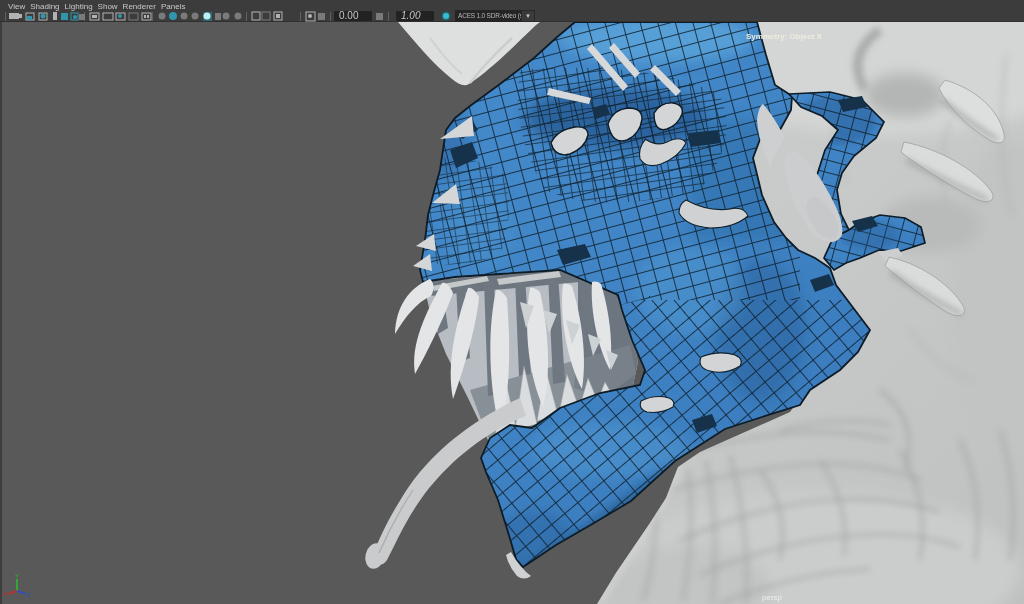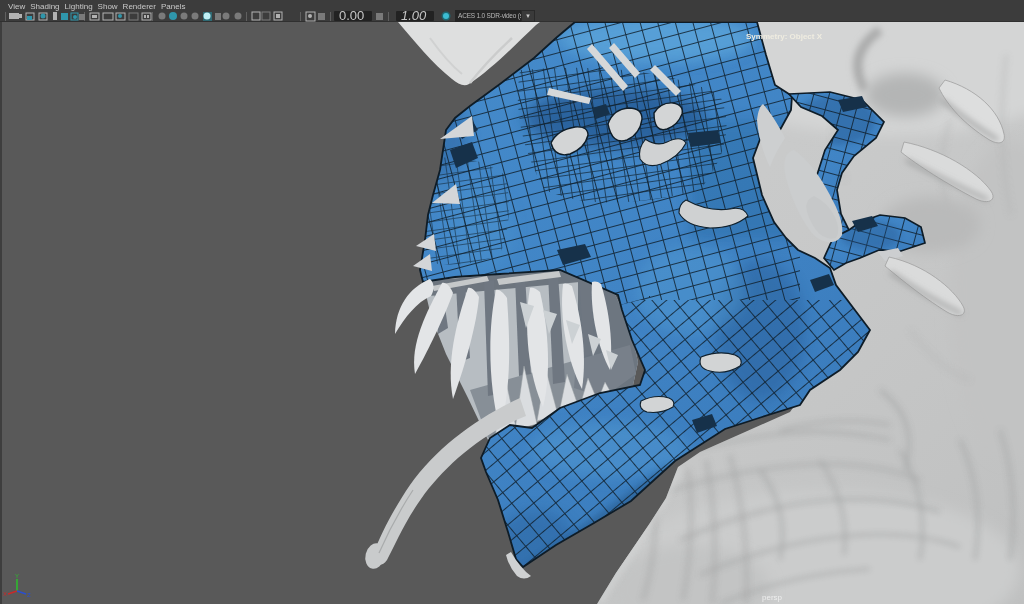--- a/index.html
+++ b/index.html
@@ -1,20 +1,20 @@
 <!DOCTYPE html>
 <html><head>
 <meta charset="utf-8">
 <style>
   html,body{margin:0;padding:0;background:#595959;font-family:"Liberation Sans",sans-serif;}
   #page{position:relative;width:1024px;height:604px;overflow:hidden;background:#595959;}
   #topbar{position:absolute;left:0;top:0;width:1024px;height:22px;background:#3c3c3c;z-index:50;border-bottom:1px solid #303030;box-sizing:border-box;padding-left:37px;}
   #menurow{position:absolute;left:8px;top:2px;height:9px;font-size:8px;color:#c9c9c9;}
   #menurow span{margin-right:5px;}
-  .numfield{position:absolute;top:11px;width:33px;height:10px;background:#222;color:#c5c5c5;font-size:13px;line-height:10px;padding-left:5px;border-radius:1px;}
+  .numfield{position:absolute;top:11px;width:33px;height:10px;background:#222;color:#c5c5c5;font-size:10px;line-height:10px;padding-left:5px;border-radius:1px;}
   #aces{position:absolute;left:455px;top:10px;width:66px;height:12px;background:#242424;color:#b8b8b8;font-size:6.5px;line-height:12px;padding-left:3px;white-space:nowrap;letter-spacing:-0.2px;overflow:hidden;}
   #acesbtn{position:absolute;left:521px;top:10px;width:14px;height:12px;background:#3a3a3a;border:1px solid #2a2a2a;box-sizing:border-box;color:#ccc;font-size:7px;line-height:10px;text-align:center;}
   #vpleft{position:absolute;left:0;top:22px;width:2px;height:582px;background:#3e3e3e;z-index:40;}
 </style>
 </head>
 <body>
 <div id="page">
   <div id="topbar">
     <div id="menurow"><span>View</span><span>Shading</span><span>Lighting</span><span>Show</span><span>Renderer</span><span>Panels</span></div>
     <svg width="540" height="22" viewBox="0 0 540 22" style="position:absolute;left:0;top:0;">

